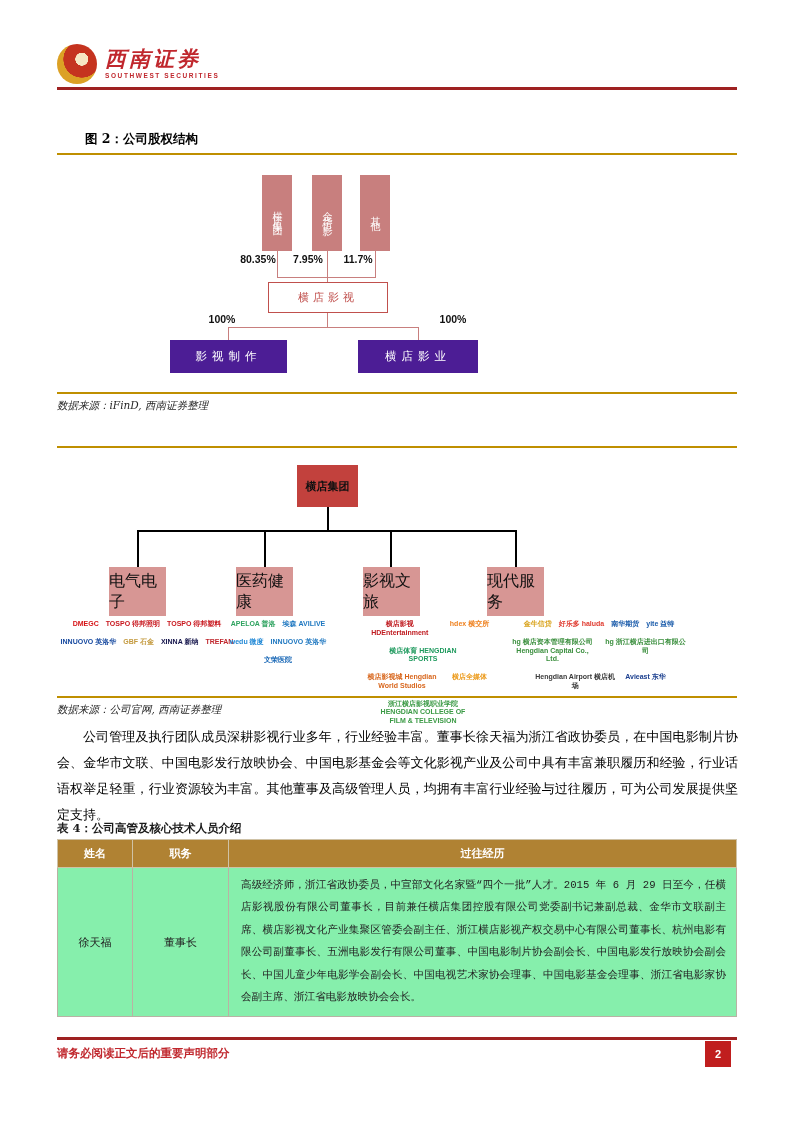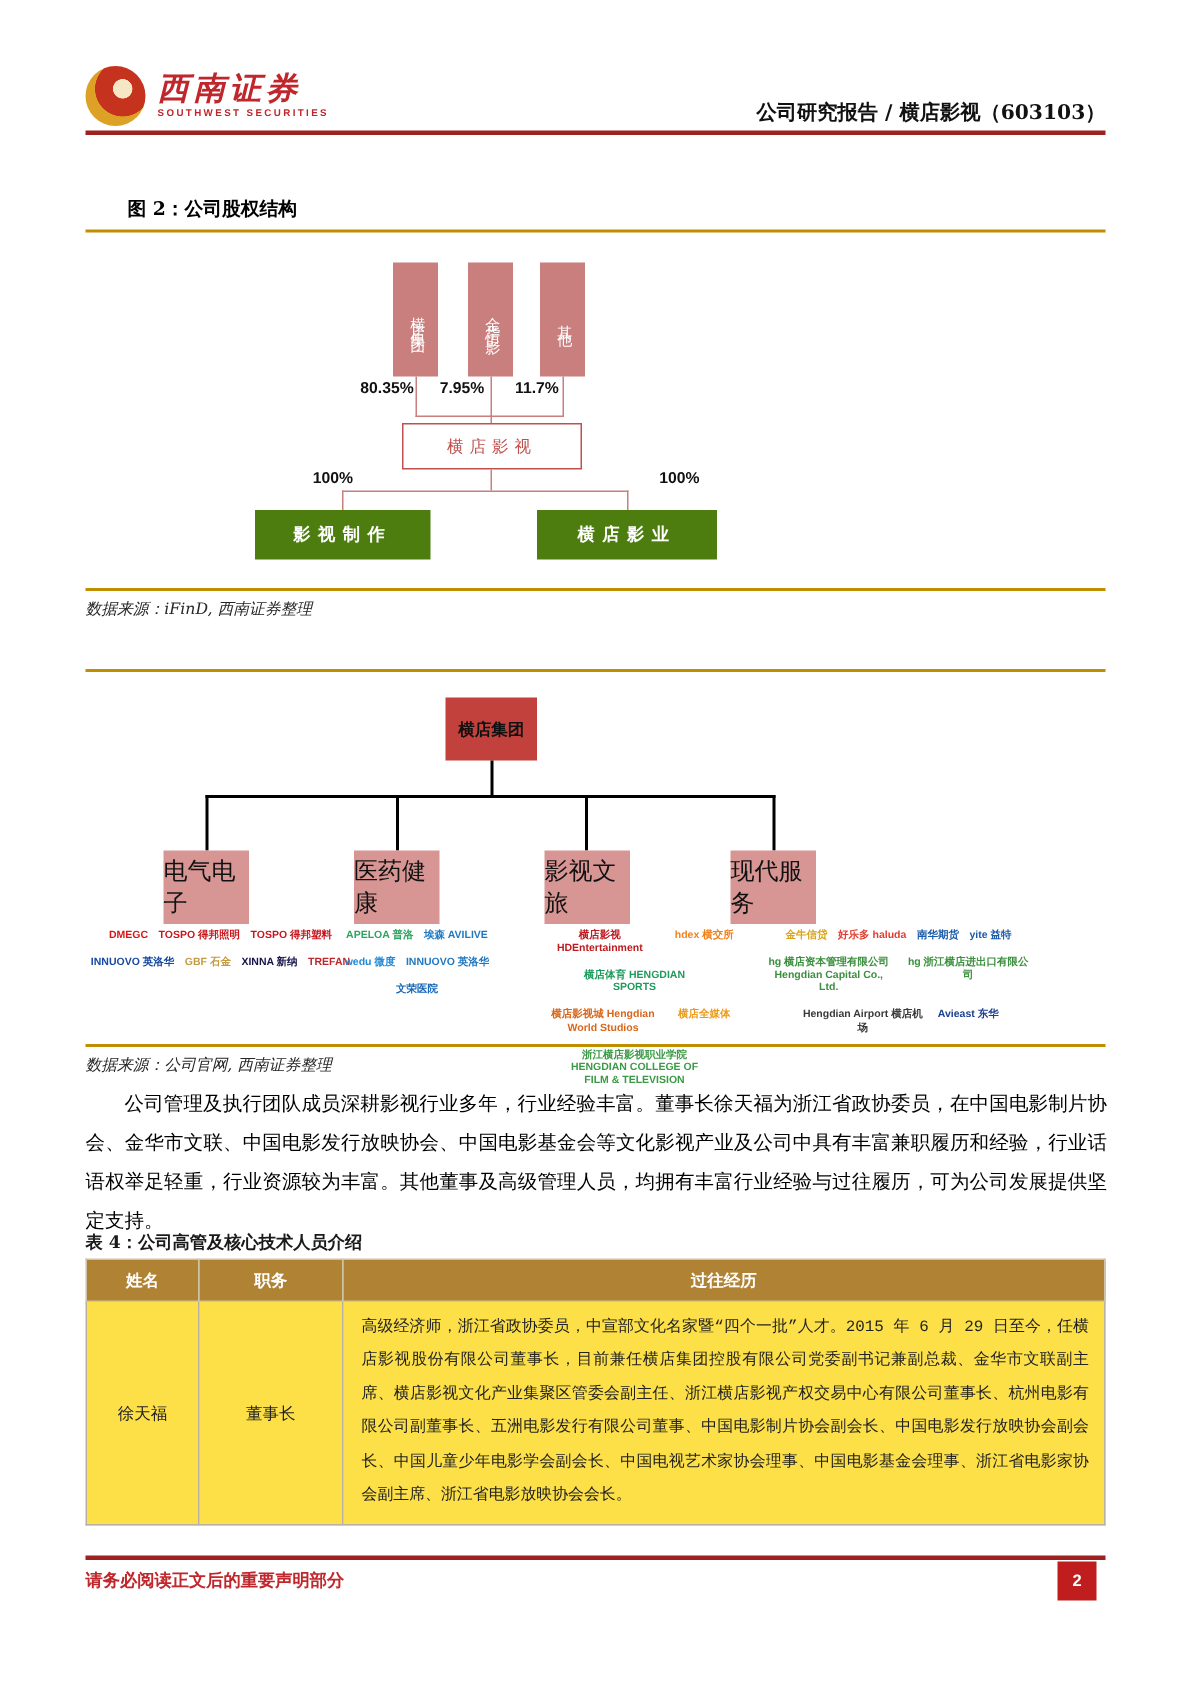--- a/index.html
+++ b/index.html
@@ -27,23 +27,23 @@
   .vbox { position:absolute; width:30px; height:76px; background:#c87f7e; color:#fff;
           writing-mode:vertical-rl; text-orientation:upright; letter-spacing:5px;
           display:flex; align-items:center; justify-content:center;
           font-family:"DejaVu Serif", serif; font-size:10px; }
   .pct { position:absolute; width:60px; text-align:center; font-size:10.5px; color:#111; font-weight:bold; }
   .lineR { position:absolute; background:#c87f7e; }
   .lineK { position:absolute; background:#000; }
   .co-box { position:absolute; left:211px; top:126px; width:120px; height:31px; background:#fff;
             border:1.5px solid #c0504d; color:#c0504d; font-family:"DejaVu Serif", serif; font-size:11px; letter-spacing:4px;
             display:flex; align-items:center; justify-content:center; }
-  .sub-box { position:absolute; top:184px; height:33px; background:#4d7c0f; color:#fff;
+  .sub-box { position:absolute; top:184px; height:33px; background:#4c1d95; color:#fff;
              font-family:"DejaVu Serif", serif; font-size:11.5px; letter-spacing:5px;
-             display:flex; align-items:center; justify-content:center;font-weight:bold; }
+             display:flex; align-items:center; justify-content:center; }
 
   
   .fig3 { position:absolute; left:57px; top:450px; width:680px; height:246px; }
   .root-box { position:absolute; left:240px; top:15px; width:61px; height:42px; background:#c2413d;
               color:#111; font-family:"DejaVu Serif", serif; font-weight:bold; font-size:11px;
               display:flex; align-items:center; justify-content:center; }
   .cat-box { position:absolute; top:117px; width:57px; height:49px; background:#d79694;
              color:#111; font-family:"DejaVu Serif", serif; font-size:16px;
              display:flex; align-items:center; justify-content:center; }
   .logo-area { position:absolute; top:170px; display:flex; flex-wrap:wrap; align-content:flex-start;
@@ -54,21 +54,21 @@
   .para { position:absolute; left:57px; top:724px; width:681px; font-family:"DejaVu Serif", serif;
           font-size:13px; line-height:26px; text-align:justify; text-indent:2em; color:#000; }
   .para b { font-weight:normal; }
 
   
   .tbl-title { position:absolute; left:57px; top:821px; font-family:"DejaVu Serif", serif; font-weight:bold; font-size:11.5px; }
   .tbl { position:absolute; left:57px; top:839px; width:680px; border-collapse:collapse; table-layout:fixed;
          font-family:Liberation Mono, monospace; }
   .tbl th { background:#b08233; color:#fff; font-size:11px; font-weight:bold; height:28px;
             border:1px solid #cfc2a6; }
-  .tbl td { border:1px solid #b9b2a4; vertical-align:middle; background:#fde047; }
+  .tbl td { border:1px solid #b9b2a4; vertical-align:middle; background:#86efac; }
   .td-center { text-align:center; font-size:11px; color:#222; }
   .td-bio { font-size:10.6px; line-height:22.4px; color:#222; padding:6px 10px 8px 12px; text-align:justify; }
 
   
   .rule-red-bot { position:absolute; left:57px; top:1037px; width:680px; height:2.5px; background:#9e2121; }
   .foot-txt { position:absolute; left:57px; top:1046px; font-family:"DejaVu Serif", serif; font-weight:bold;
               font-size:11.5px; color:#c0272d; }
   .page-badge { position:absolute; left:705px; top:1041px; width:26px; height:26px; background:#c01e1e;
                 color:#fff; font-size:11px; font-weight:bold; display:flex; align-items:center; justify-content:center; }
 </style>
@@ -77,21 +77,20 @@
 
 <div class="page">
 
   <div class="hdr-logo">
     <div class="swirl"></div>
     <div class="brand-txt">
       <span class="brand-cn">西南证券</span>
       <span class="brand-en">SOUTHWEST SECURITIES</span>
     </div>
   </div>
-  <div class="hdr-title">公司研究报告 / 横店影视（603103）</div>
   <div class="rule-red-top"></div>
 
   <div class="fig-title" style="top:131px;padding-left:28px;">图 2：公司股权结构</div>
   <div class="gold-rule" style="top:153px;"></div>
 
   <div class="fig2">
     <div class="vbox" style="left:205px; top:19px;">横店集团</div>
     <div class="vbox" style="left:255px; top:19px;">金华恒影</div>
     <div class="vbox" style="left:303px; top:19px;">其他</div>
 

